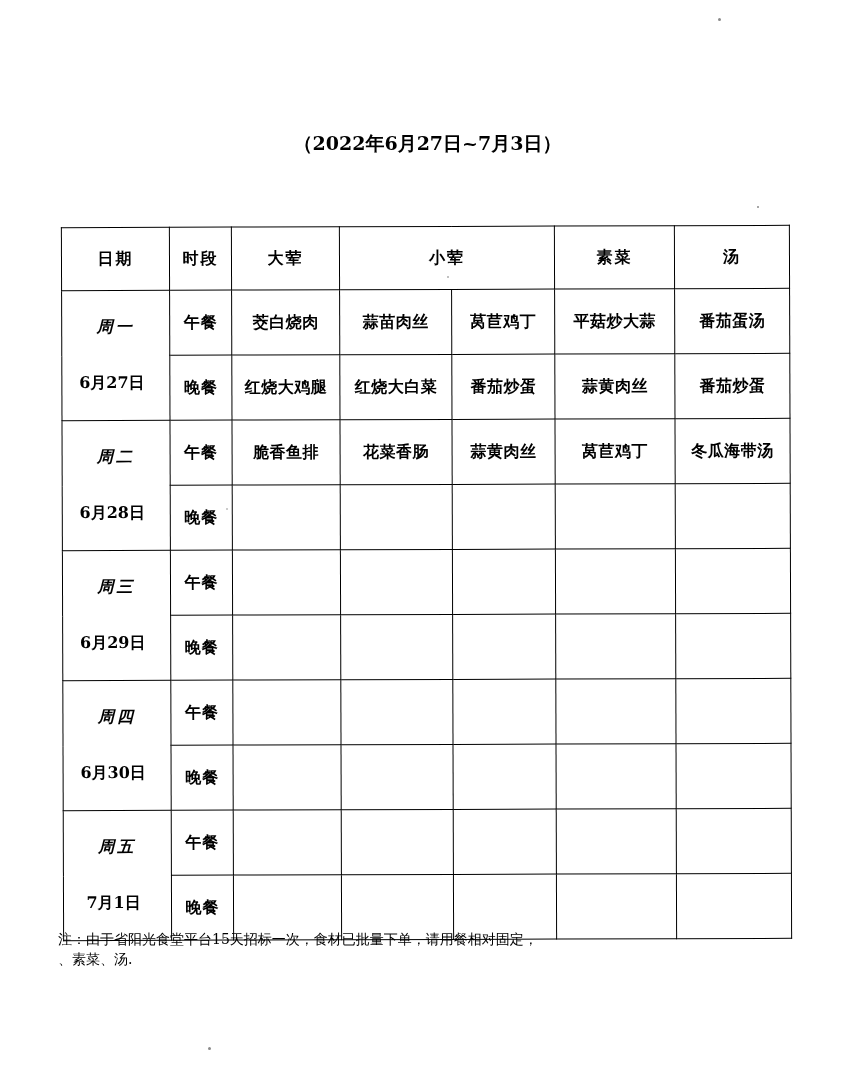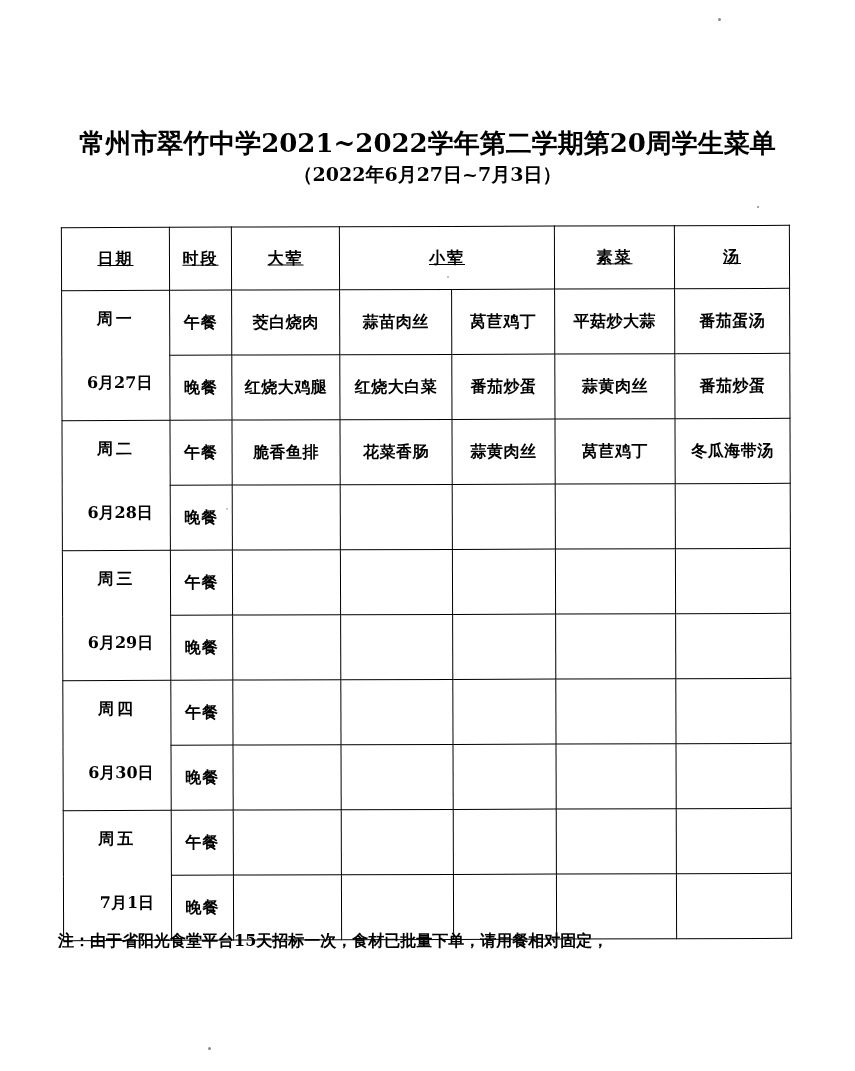--- a/index.html
+++ b/index.html
@@ -86,21 +86,20 @@
   .col-main    { width: 108px; }
   .col-sub-a   { width: 112px; }
   .col-sub-b   { width: 103px; }
   .col-veg     { width: 120px; }
   .col-soup    { width: 115px; }
 
   thead th {
     height: 62px;
     font-size: 18px;
     letter-spacing: 2px;
-    text-decoration: underline;
   }
   tbody td {
     height: 64px;
   }
   td.datecell {
     font-size: 17px;
     letter-spacing: 1px;
   }
   td.datecell .wk {
     display: block;
@@ -120,58 +119,57 @@
     white-space: nowrap;
   }
 
   
   td.datecell {
     position: relative;
   }
   td.datecell .wk {
     position: absolute;
     left: 0; right: 0;
-    top: 18px;
+    top: 26px;
+    font-style: italic;
   }
   td.datecell .dt {
     position: absolute;
-    left: 0; right: 17px;
+    left: 0; right: 8px;
     top: 82px;
-    text-align: right;
   }
 
   
   .note {
     position: absolute;
     left: 58px;
     top: 930px;
     width: 740px;
-    font-size: 16px;
-    font-weight: bold;
+    font-size: 14px;
+    font-weight: normal;
     line-height: 1.42;
     letter-spacing: 0px;
     text-align: left;
   }
   .note p {
     margin: 0;
   }
 </style>
 </head>
 <body>
 
 <div class="doc">
 
   <div class="speck s1"></div>
   <div class="speck s2"></div>
   <div class="speck s3"></div>
   <div class="speck s4"></div>
   <div class="speck s5"></div>
 
   <div class="title-block">
-    <div class="doc-title">常州市翠竹中学2021~2022学年第二学期第20周学生菜单</div>
     <div class="doc-subtitle">（2022年6月27日~7月3日）</div>
   </div>
 
   <div class="table-wrap">
     <table class="menu">
       <colgroup>
         <col class="col-date">
         <col class="col-meal">
         <col class="col-main">
         <col class="col-sub-a">
@@ -295,15 +293,16 @@
           <td class="dish"></td>
           <td class="dish"></td>
         </tr>
 
       </tbody>
     </table>
   </div>
 
   <div class="note">
     <p>注：由于省阳光食堂平台15天招标一次，食材已批量下单，请用餐相对固定，</p>
+    <p>、素菜、汤.</p>
   </div>
 
 </div>
 
 </body></html>

